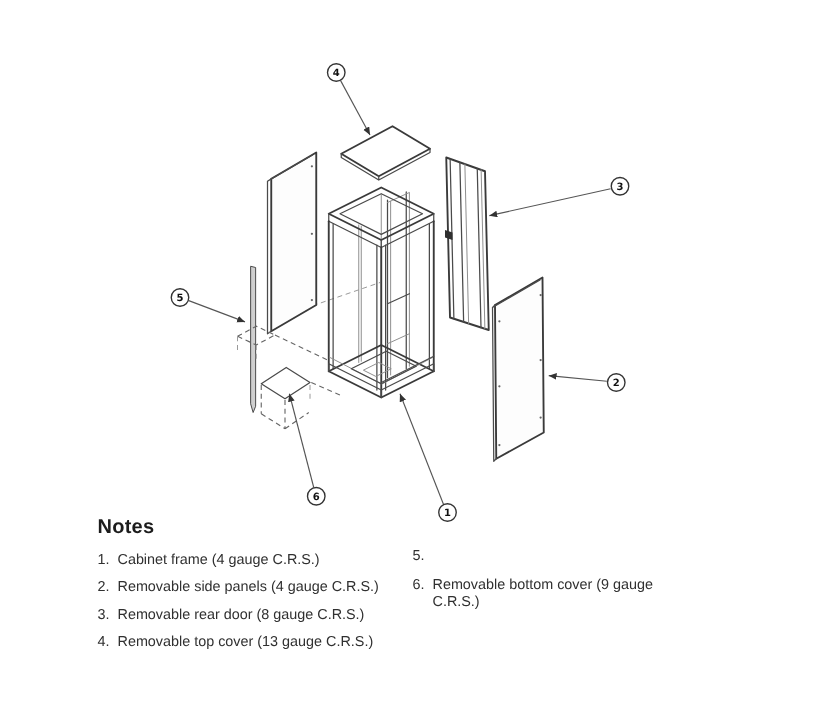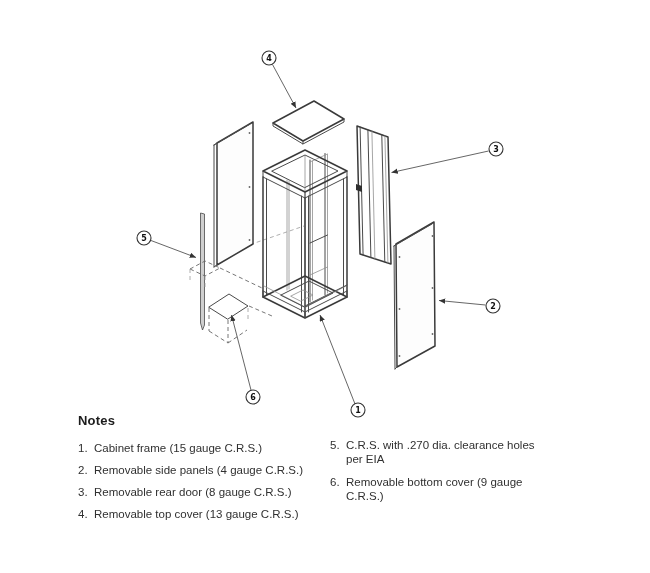--- a/index.html
+++ b/index.html
@@ -16,21 +16,21 @@
   .dashl{fill:none;stroke:#9a9a9a;stroke-width:0.8;stroke-dasharray:4 3;}
   .panelfill{fill:#fdfdfd;}
   .whitefill{fill:#ffffff;}
   .leader{stroke:#555;stroke-width:0.9;fill:none;}
   .co-circle{fill:#ffffff;stroke:#333;stroke-width:1.1;}
   .co-num{font:bold 8px "DejaVu Sans",sans-serif;fill:#111;text-anchor:middle;}
   .hole{fill:#666;}
   
   .notes-heading{
     position:absolute;left:78px;top:413px;margin:0;
-    font-size:13px;font-weight:bold;color:#1c1c1c;letter-spacing:0.2px;
+    font-size:16px;font-weight:bold;color:#1c1c1c;letter-spacing:0.2px;
   }
   .col-left{position:absolute;left:78px;top:442px;font-size:11.5px;color:#303030;}
   .col-right{position:absolute;left:330px;top:438px;font-size:11.5px;color:#303030;width:210px;}
   .note-item{display:flex;line-height:13px;margin-bottom:9px;}
   .col-right .note-item{line-height:14px;margin-bottom:0;}
   .col-right .note-item.second{margin-top:9px;}
   .nnum{flex:none;width:16px;}
   .ntext{flex:auto;}
   .ntext .nl{display:block;}
 </style>
@@ -156,41 +156,40 @@
       <circle class="co-circle" cx="253" cy="397" r="7"></circle>
       <text class="co-num" x="253" y="400">6</text>
     </g>
   </svg>
 
   <h2 class="notes-heading">Notes</h2>
 
   <div class="col-left">
     <div class="note-item">
       <span class="nnum">1.</span>
-      <span class="ntext">Cabinet frame (15 gauge C.R.S.)</span>
+      <span class="ntext">Cabinet frame (4 gauge C.R.S.)</span>
     </div>
     <div class="note-item">
       <span class="nnum">2.</span>
       <span class="ntext">Removable side panels (4 gauge C.R.S.)</span>
     </div>
     <div class="note-item">
       <span class="nnum">3.</span>
       <span class="ntext">Removable rear door (8 gauge C.R.S.)</span>
     </div>
     <div class="note-item">
       <span class="nnum">4.</span>
       <span class="ntext">Removable top cover (13 gauge C.R.S.)</span>
     </div>
   </div>
 
   <div class="col-right">
     <div class="note-item">
       <span class="nnum">5.</span>
       <span class="ntext">
-        <span class="nl">C.R.S. with .270 dia. clearance holes per EIA</span>
       </span>
     </div>
     <div class="note-item second">
       <span class="nnum">6.</span>
       <span class="ntext">
         <span class="nl">Removable bottom cover (9 gauge C.R.S.)</span>
       </span>
     </div>
   </div>
 

